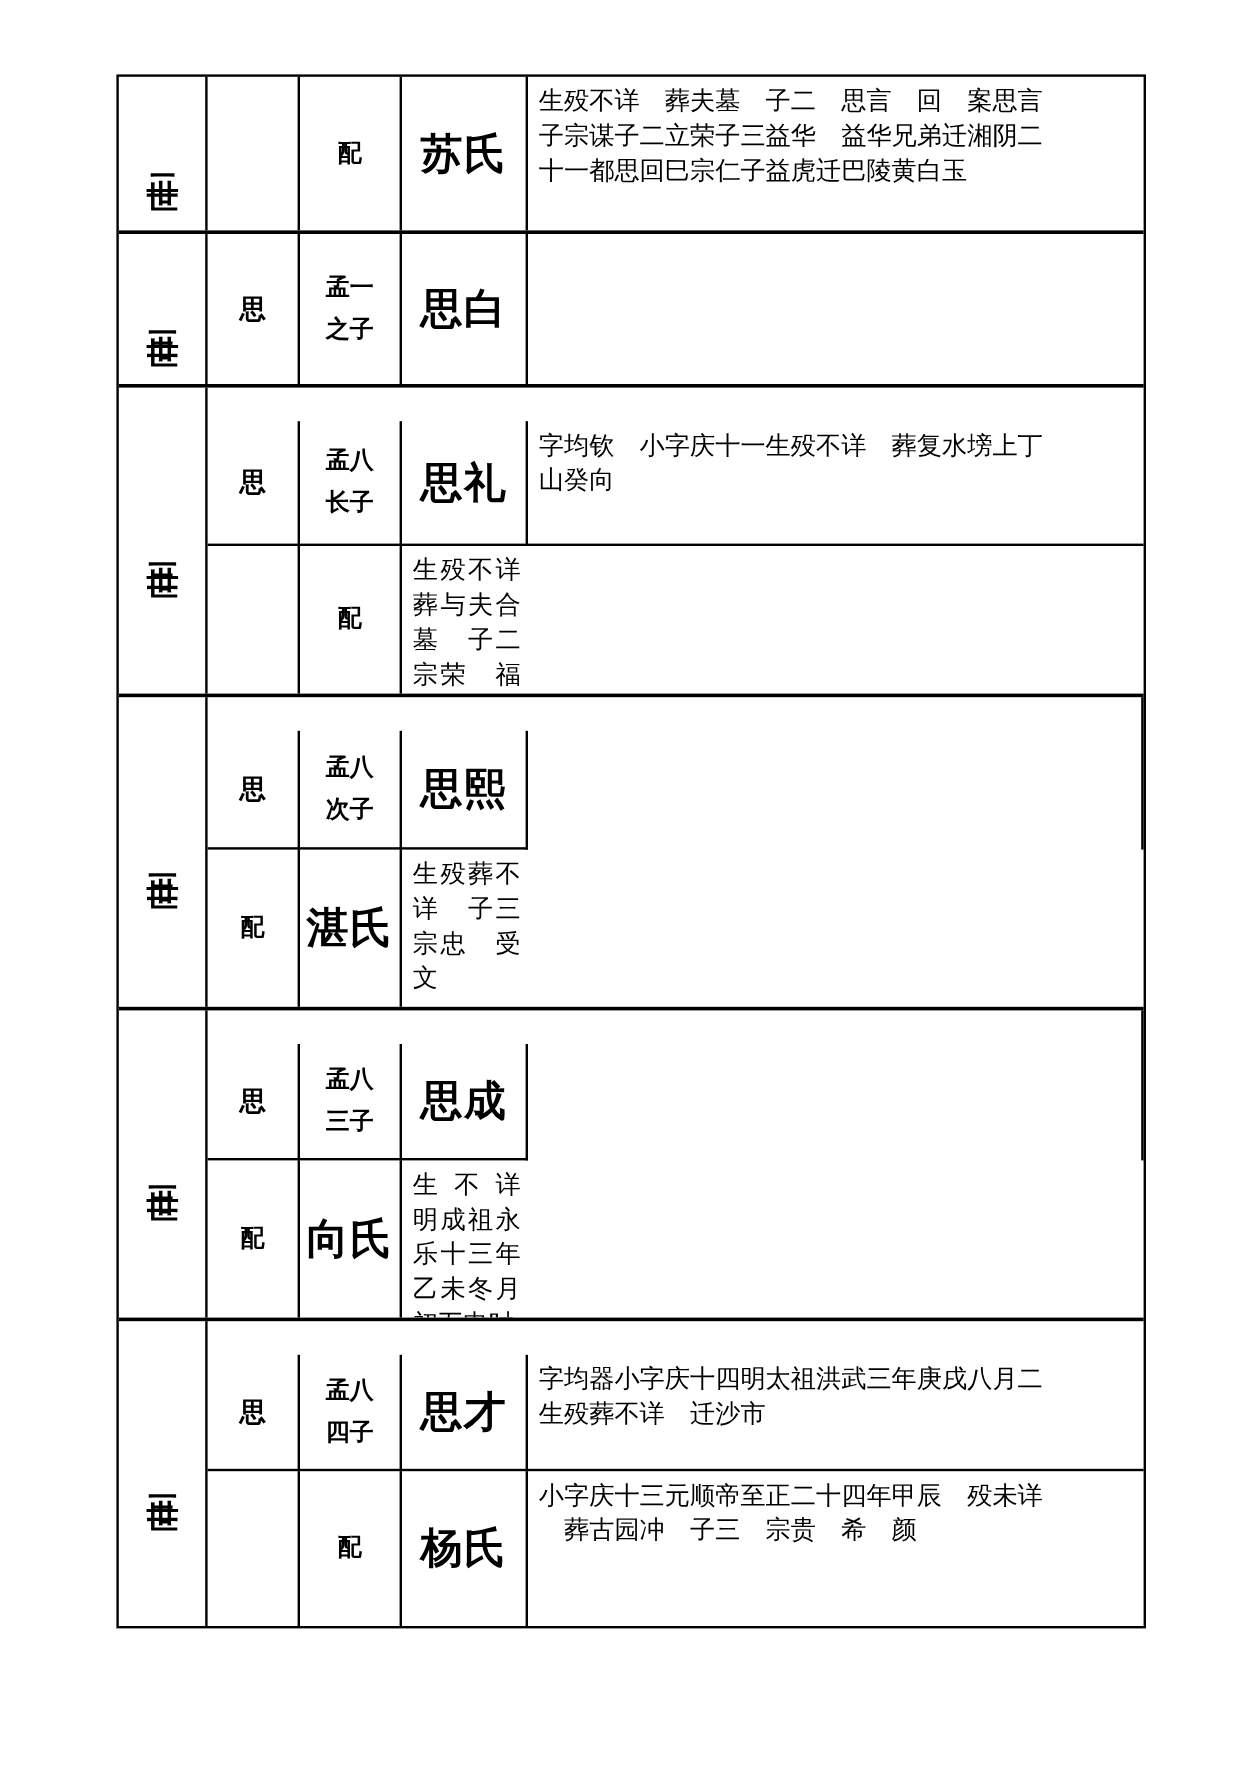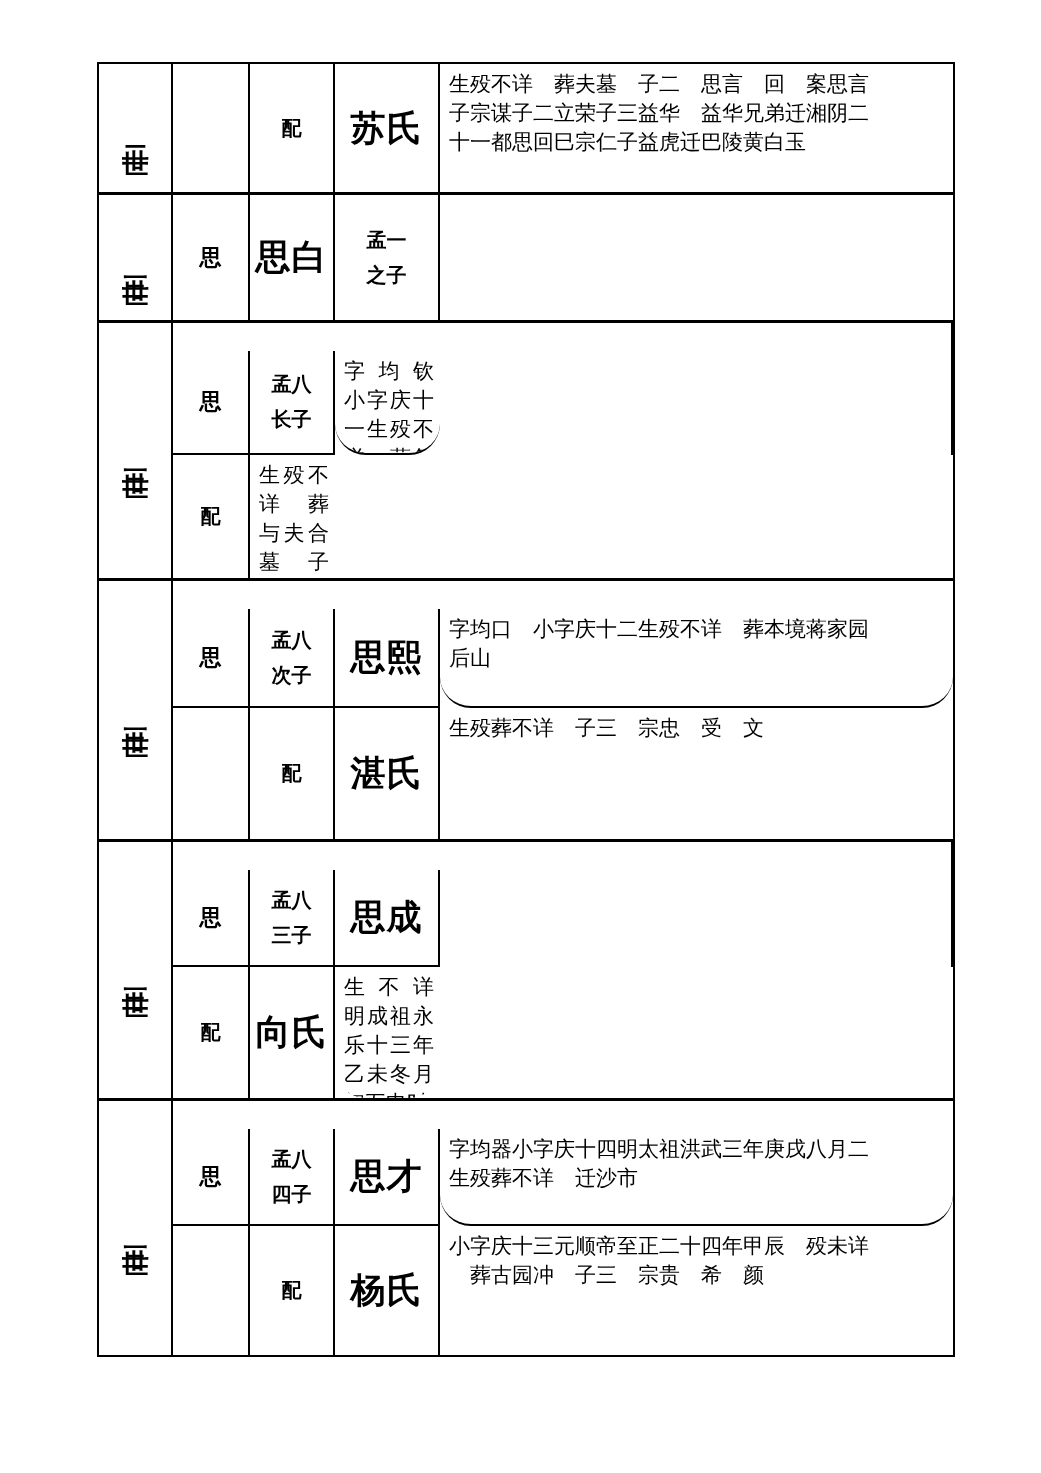--- a/index.html
+++ b/index.html
@@ -24,21 +24,21 @@
   }
   .block + .block{border-top:3px solid #000;}
   .cell{
     box-sizing:border-box;
     border-right:2px solid #000;
     display:flex;
     align-items:center;
     justify-content:center;
     overflow:hidden;
   }
-  .cell.last{border-right:none;border-radius:31px;}
+  .cell.last{border-right:none;}
   .rb{border-bottom:2px solid #000;margin-top:28px;}
   .gen-cell span{
     writing-mode:vertical-rl;
     text-orientation:upright;
     font-weight:bold;
     font-size:27px;
     line-height:1;
     letter-spacing:3px;
   }
   .lin-cell span{
@@ -95,39 +95,42 @@
       </div>
   </section>
 
   <section class="block" style="grid-template-rows:125px">
     <div class="cell gen-cell">
         <span>三世</span>
       </div>
     <div class="cell lin-cell">
         <span>思</span>
       </div>
-    <div class="cell nam-cell">
-        <span>思白</span>
-      </div>
     <div class="cell rel-cell">
         <span>孟一
 之子</span>
       </div>
+    <div class="cell nam-cell">
+        <span>思白</span>
+      </div>
   </section>
 
   <section class="block" style="grid-template-rows:132px 123px">
     <div class="cell gen-cell" style="grid-row:1/3">
         <span>三世</span>
       </div>
     <div class="cell lin-cell rb">
         <span>思</span>
       </div>
     <div class="cell rel-cell rb">
         <span>孟八
 长子</span>
+      </div>
+    <div class="cell nam-cell rb">
+        <span>思礼</span>
       </div>
     <div class="cell last desc-cell rb">
         <span>字均钦　小字庆十一生殁不详　葬复水塝上丁
 山癸向</span>
       </div>
     <div class="cell lin-cell">
         <span></span>
       </div>
     <div class="cell rel-cell">
         <span>配</span>
@@ -146,24 +149,20 @@
     <div class="cell lin-cell rb">
         <span>思</span>
       </div>
     <div class="cell rel-cell rb">
         <span>孟八
 次子</span>
       </div>
     <div class="cell nam-cell rb">
         <span>思熙</span>
       </div>
-    <div class="cell last desc-cell rb">
-        <span>字均口　小字庆十二生殁不详　葬本境蒋家园
-后山</span>
-      </div>
     <div class="cell lin-cell">
         <span></span>
       </div>
     <div class="cell rel-cell">
         <span>配</span>
       </div>
     <div class="cell nam-cell">
         <span>湛氏</span>
       </div>
     <div class="cell last desc-cell">

